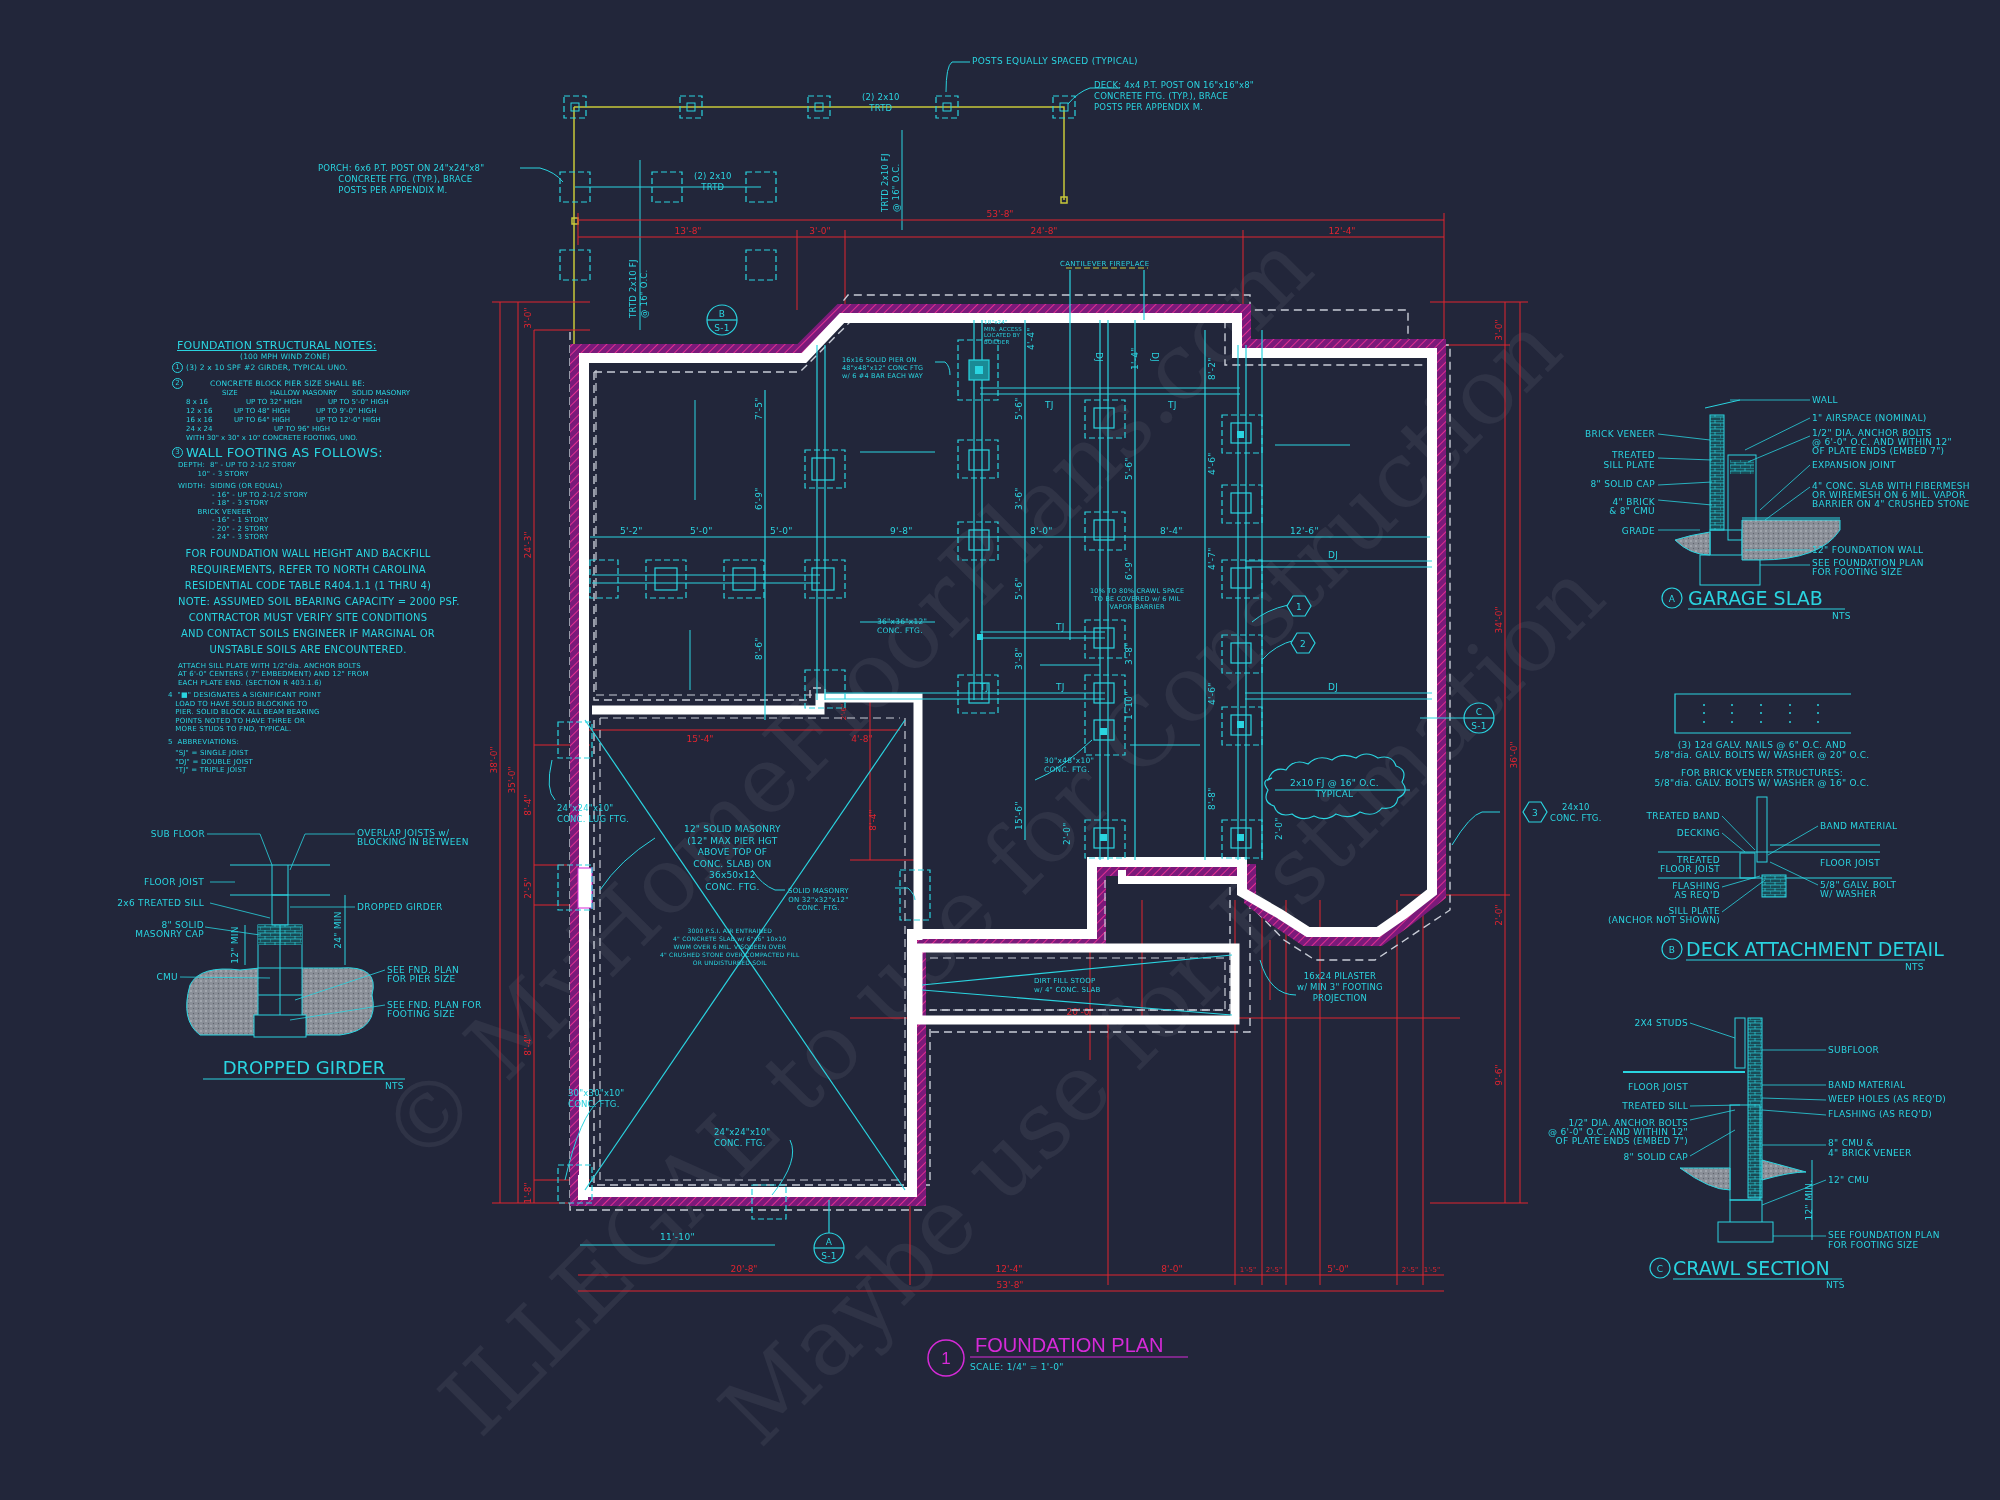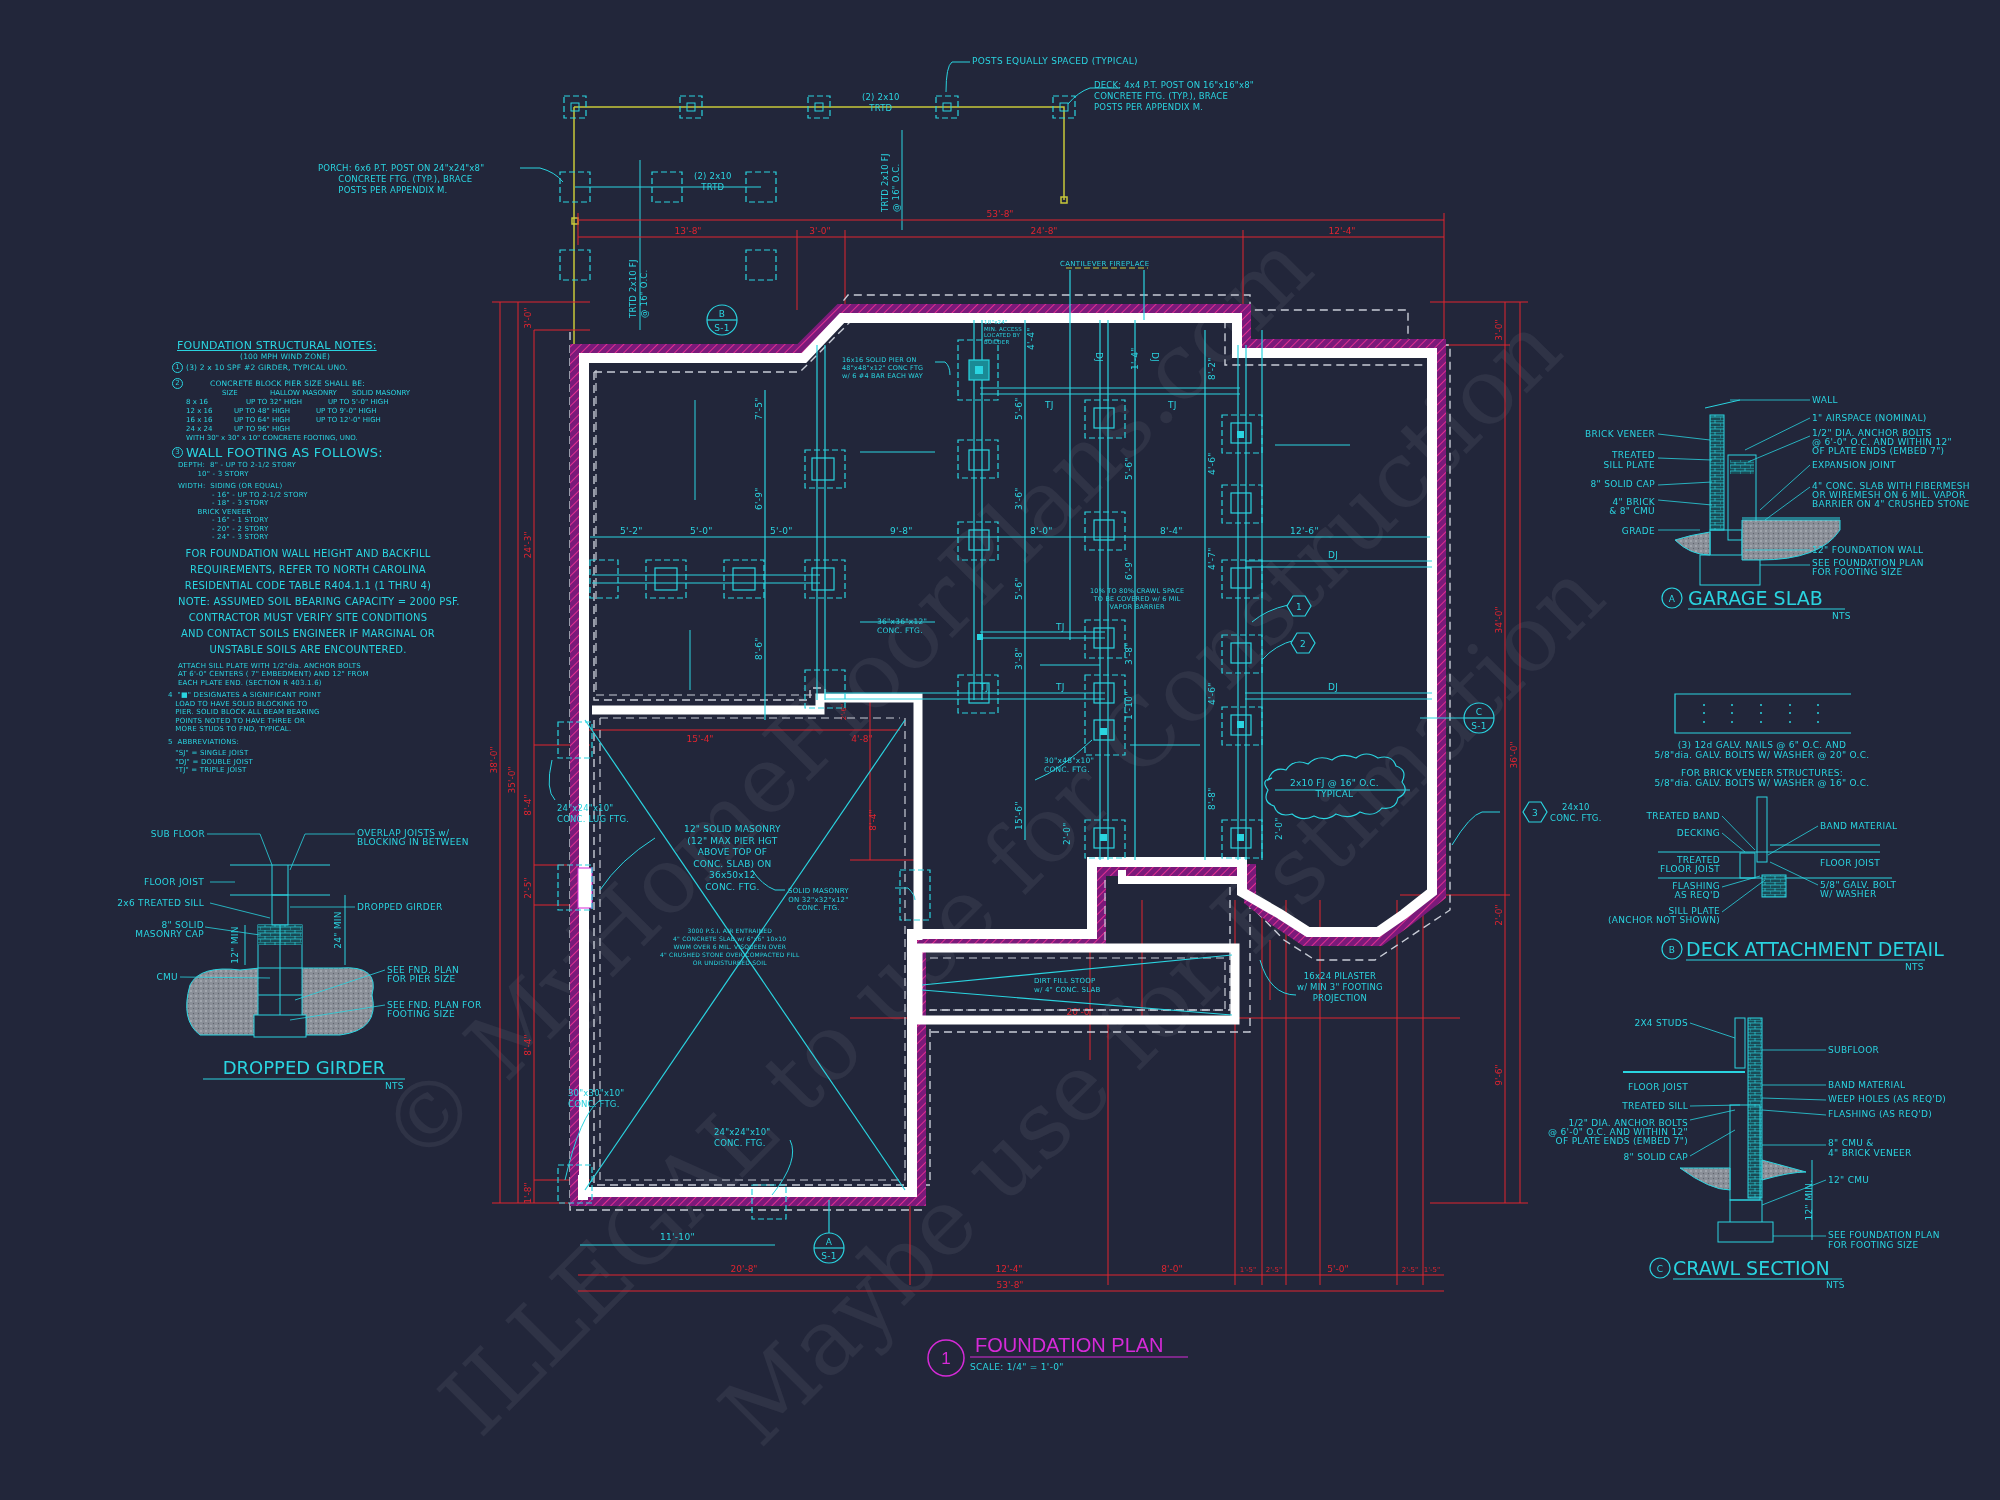--- a/index.html
+++ b/index.html
@@ -698,21 +698,21 @@
     <div style="display:flex;">
         <span style="width:48px;">12 x 16</span>
         <span style="width:82px;">UP TO 48" HIGH</span>
         <span>UP TO 9'-0" HIGH</span>
       </div>
     <div style="display:flex;">
         <span style="width:48px;">16 x 16</span>
         <span style="width:82px;">UP TO 64" HIGH</span>
         <span>UP TO 12'-0" HIGH</span>
       </div>
-    <div style="display:flex;">
+    <div style="display:flex;gap:40px;">
         <span style="width:48px;">24 x 24</span>
         <span style="width:82px;">UP TO 96" HIGH</span>
         <span></span>
       </div>
     <div>WITH 30" x 30" x 10" CONCRETE FOOTING, UNO.</div>
   </div>
   <div style="position:relative;height:12px;margin-top:4px;">
     <span class="note" style="left:0;border:1px solid #2ad4e0;border-radius:50%;width:9px;height:9px;line-height:9px;text-align:center;font-size:7px;">3</span>
     <span class="note" style="left:14px;font-size:13px;">WALL FOOTING AS FOLLOWS:</span>
   </div>

